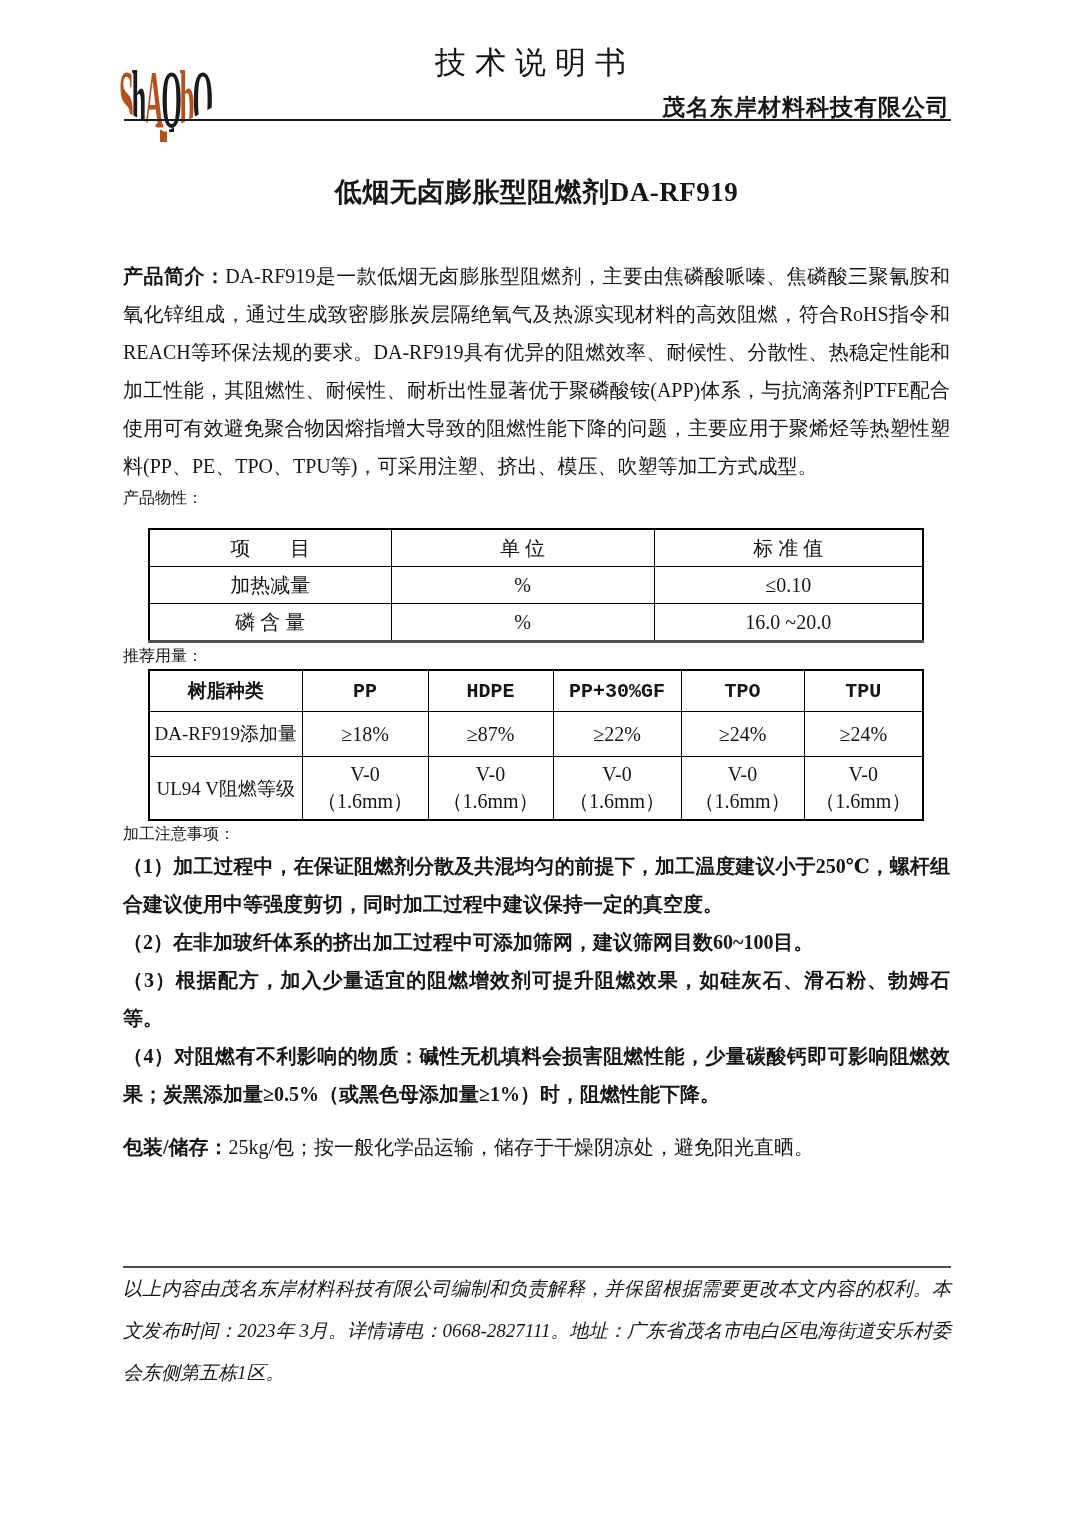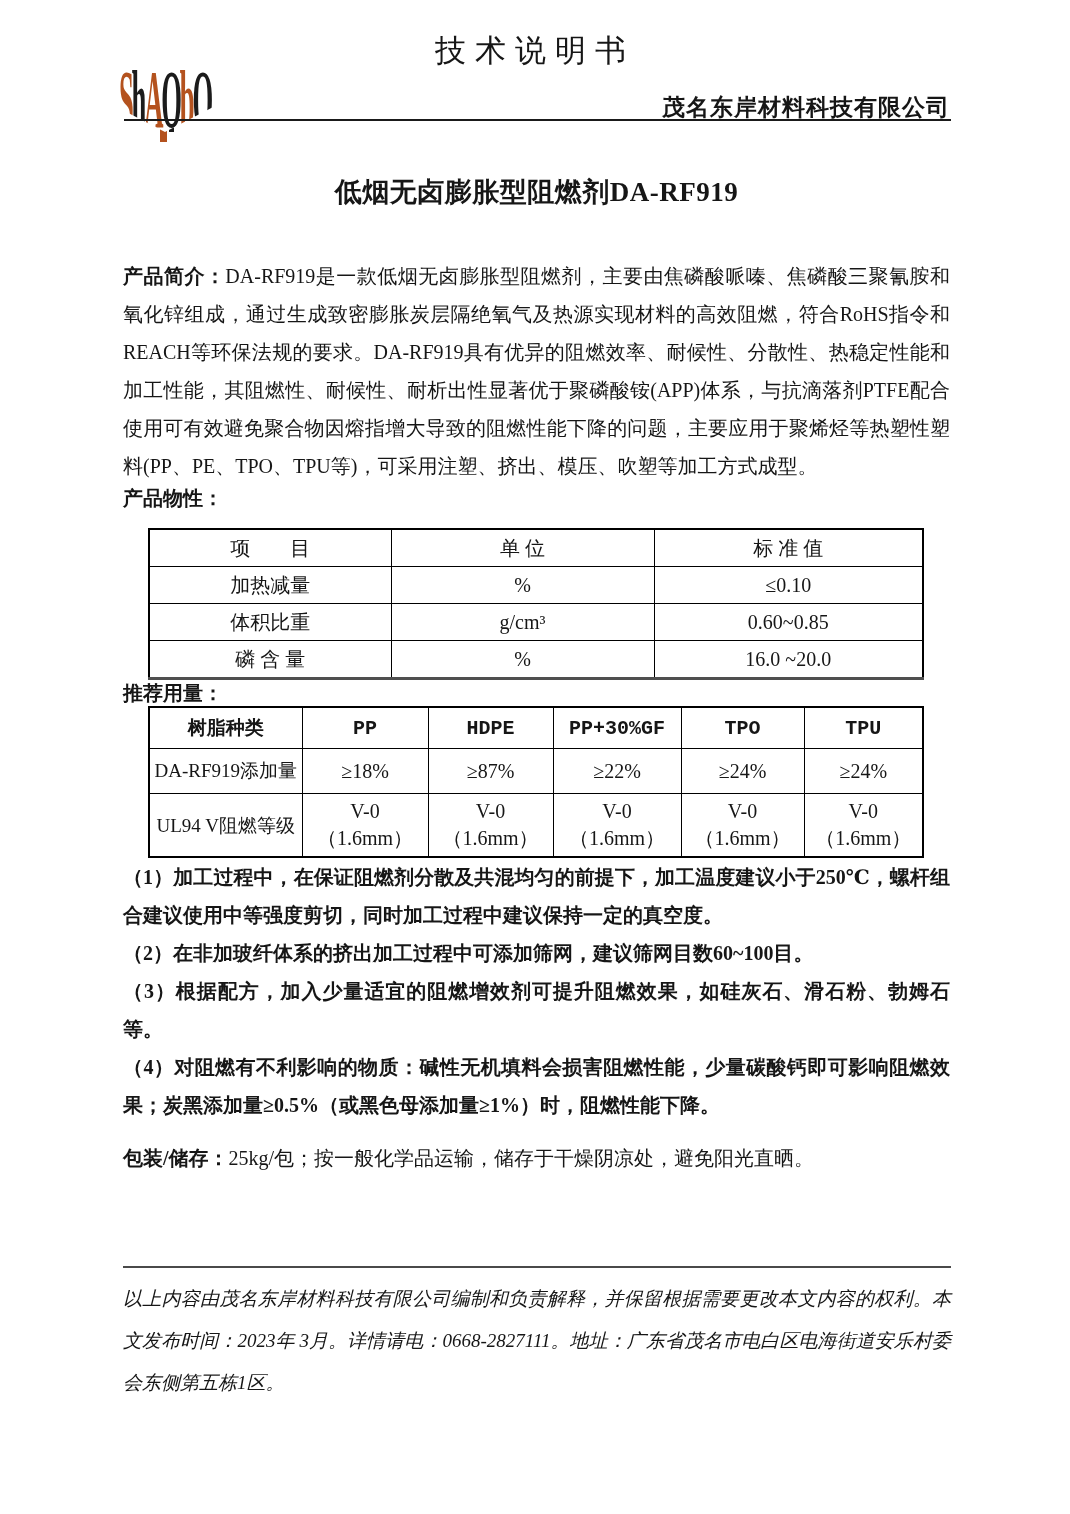--- a/index.html
+++ b/index.html
@@ -7,42 +7,42 @@
     position:relative;
     width:1070px;height:1514px;
     background:#fff;
     font-family:"Liberation Serif","DejaVu Serif",serif;
     color:#161616;
     overflow:hidden;
   }
   
   .logo{position:absolute;left:98px;top:22px;width:134px;height:122px;}
   .doc-type{
-    position:absolute;left:0;top:30px;width:100%;
+    position:absolute;left:0;top:42px;width:100%;
     text-align:center;font-size:31px;letter-spacing:9px;font-weight:400;
   }
   .company{
     position:absolute;right:120px;top:92px;
     font-family:"Liberation Sans","DejaVu Sans",sans-serif;
     font-weight:700;font-size:23px;letter-spacing:1px;
   }
   .header-rule{
     position:absolute;left:124px;right:119px;top:119px;height:2px;background:#1a1a1a;
   }
   
   .main{position:absolute;left:123px;right:120px;top:158px;margin-top:16px;}
   .title{
     margin:0;text-align:center;
     font-size:27px;font-weight:700;letter-spacing:0.5px;line-height:36px;
   }
   .bodytext{font-size:20px;line-height:38px;text-align:justify;margin:0;}
   .intro{margin-top:47px;}
   .b{font-weight:700;}
   h2.sec{
-    font-size:20px;font-weight:700;margin:0;line-height:26px;
+    font-size:16px;font-weight:400;margin:0;line-height:26px;
   }
   .sec-props{margin-top:4px;}
   .sec-dosage{margin-top:26px;margin-bottom:7px;}
   .sec-process{margin-top:20px;margin-bottom:4px;}
   
   table{border-collapse:collapse;margin-left:25px;width:774px;table-layout:fixed;}
   td,th{border:1px solid #000;text-align:center;vertical-align:middle;
         font-size:20px;font-weight:400;padding:0 2px;overflow:hidden;}
   table.t1{border:2px solid #000;border-bottom:3px solid #4f4f4f;margin-top:17px;}
   .t1 td,.t1 th{height:36px;}
@@ -50,21 +50,21 @@
   .t2 th{font-weight:700;height:40px;font-family:Liberation Mono, monospace;}
   .t2 tr.r1 td{height:44px;}
   .t2 tr.r2 td{height:62px;white-space:pre-line;line-height:27px;}
   .t2 td:first-child,.t2 th:first-child{font-size:19px;}
   
   .proc-item{margin:0;font-weight:bold;}
   .packaging{margin-top:15px;}
   
   .footer{
     position:absolute;left:123px;right:119px;top:1266px;
-    border-top:2px solid #4a4a4a;padding-top:10px;
+    border-top:2px solid #4a4a4a;padding-top:0;
   }
   .footer p{
     margin:0;font-style:italic;font-size:19px;line-height:42px;text-align:justify;
   }
 </style>
 </head>
 <body>
 
 <div class="page">
 
@@ -109,25 +109,20 @@
           <th>项　　目</th>
           <th>单 位</th>
           <th>标 准 值</th>
         </tr>
         <tr>
           <td>加热减量</td>
           <td>%</td>
           <td>≤0.10</td>
         </tr>
         <tr>
-          <td>体积比重</td>
-          <td>g/cm³</td>
-          <td>0.60~0.85</td>
-        </tr>
-        <tr>
           <td>磷 含 量</td>
           <td>%</td>
           <td>16.0 ~20.0</td>
         </tr>
       </tbody>
     </table>
 
     <h2 class="sec sec-dosage">推荐用量：</h2>
 
     <table class="t2">
@@ -165,20 +160,21 @@
           <td>V-0
 （1.6mm）</td>
           <td>V-0
 （1.6mm）</td>
           <td>V-0
 （1.6mm）</td>
         </tr>
       </tbody>
     </table>
 
+    <h2 class="sec sec-process">加工注意事项：</h2>
 
     <p class="bodytext proc-item">（1）加工过程中，在保证阻燃剂分散及共混均匀的前提下，加工温度建议小于250℃，螺杆组合建议使用中等强度剪切，同时加工过程中建议保持一定的真空度。</p>
     <p class="bodytext proc-item">（2）在非加玻纤体系的挤出加工过程中可添加筛网，建议筛网目数60~100目。</p>
     <p class="bodytext proc-item">（3）根据配方，加入少量适宜的阻燃增效剂可提升阻燃效果，如硅灰石、滑石粉、勃姆石等。</p>
     <p class="bodytext proc-item">（4）对阻燃有不利影响的物质：碱性无机填料会损害阻燃性能，少量碳酸钙即可影响阻燃效果；炭黑添加量≥0.5%（或黑色母添加量≥1%）时，阻燃性能下降。</p>
 
     <p class="bodytext packaging"><span class="b">包装/储存：</span><span>25kg/包；按一般化学品运输，储存于干燥阴凉处，避免阳光直晒。</span></p>
 
   </div>
 

